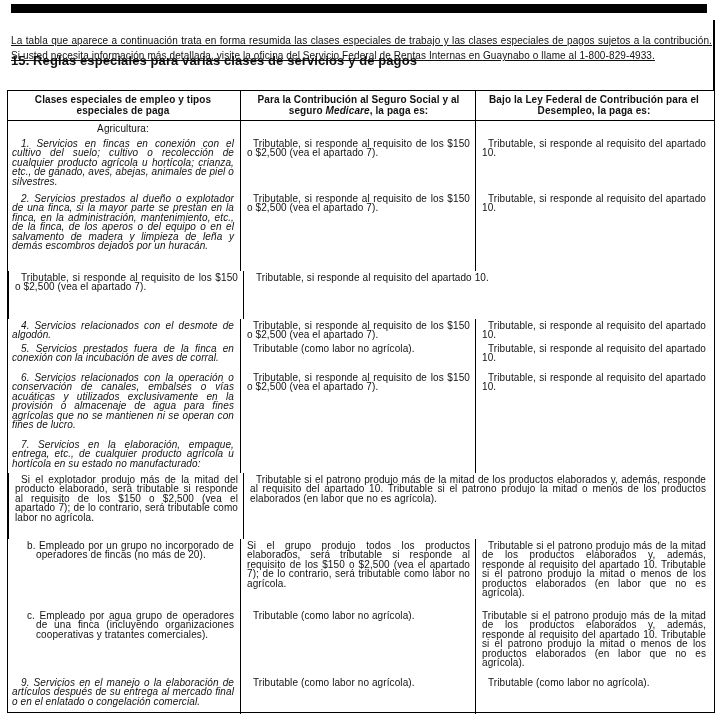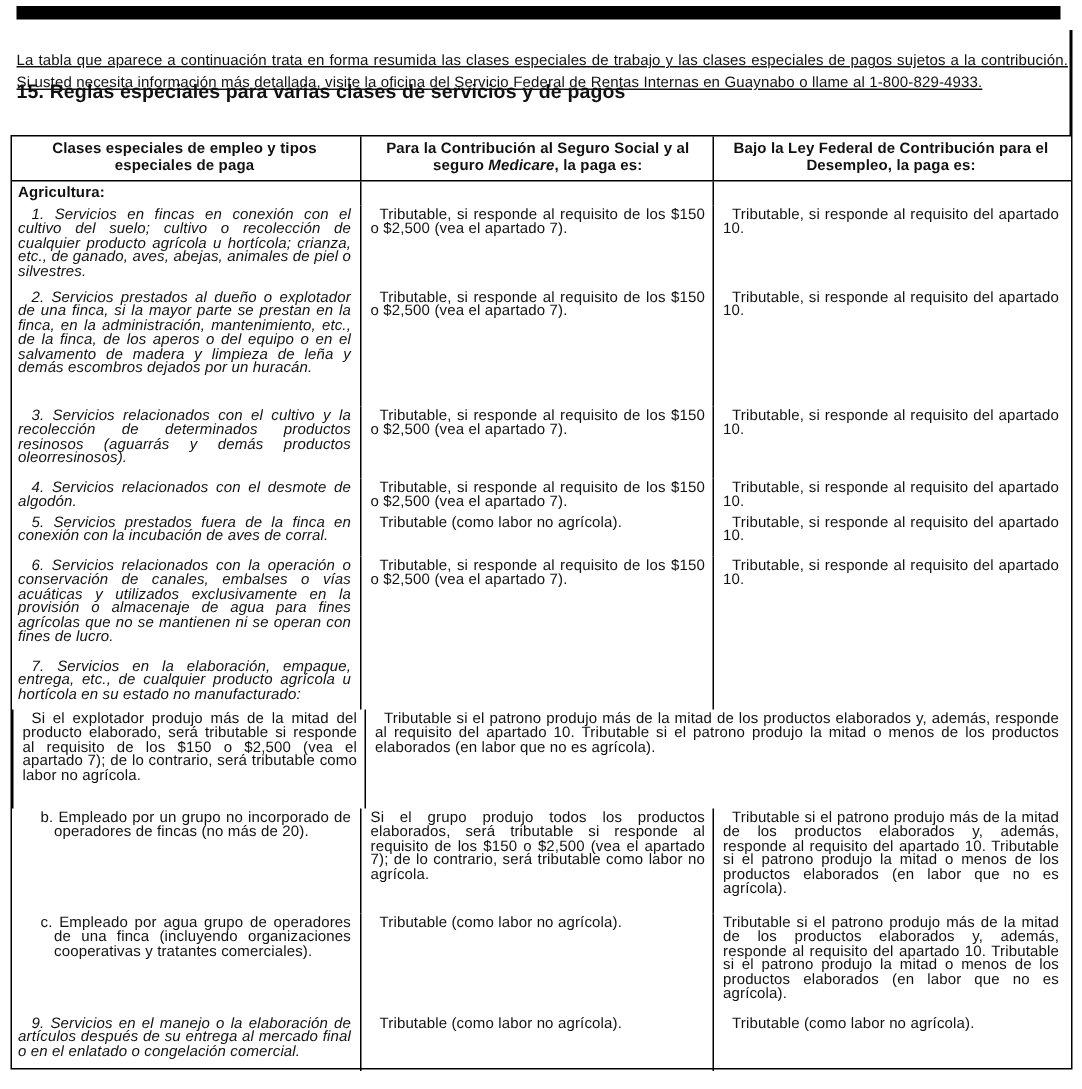--- a/index.html
+++ b/index.html
@@ -35,21 +35,21 @@
 
   .thead{min-height:30px;border-bottom:1px solid #000;font-weight:bold;}
   .thead .c1,.thead .c2,.thead .c3{
     text-align:center;line-height:11px;padding-top:3px;
     display:flex;flex-direction:column;justify-content:flex-start;
   }
   .thead .hc{text-align:center;}
   .em{font-style:italic;}
 
   .section-row{min-height:16px;}
-  .section-row .c1{font-weight:bold;padding-top:3px;text-align:left;}
+  .section-row .c1{font-weight:normal;padding-top:3px;text-align:center;}
 
   .row-1 {min-height:55px;}
   .row-2 {min-height:79px;}
   .row-3 {min-height:48px;}
   .row-4 {min-height:23px;}
   .row-5 {min-height:29px;}
   .row-6 {min-height:67px;}
   .row-7 {min-height:35px;}
   .row-7a{min-height:66px;}
   .row-7b{min-height:70px;}
@@ -92,21 +92,20 @@
     <div class="c3 ind">Tributable, si responde al requisito del apartado 10.</div>
   </div>
 
   <div class="trow row-2">
     <div class="c1 num">2. Servicios prestados al dueño o explotador de una finca, si la mayor parte se prestan en la finca, en la administración, mantenimiento, etc., de la finca, de los aperos o del equipo o en el salvamento de madera y limpieza de leña y demás escombros dejados por un huracán.</div>
     <div class="c2 ind">Tributable, si responde al requisito de los $150 o $2,500 (vea el apartado 7).</div>
     <div class="c3 ind">Tributable, si responde al requisito del apartado 10.</div>
   </div>
 
   <div class="trow row-3">
-    <div class="c1 num">3. Servicios relacionados con el cultivo y la recolección de determinados productos resinosos (aguarrás y demás productos oleorresinosos).</div>
     <div class="c2 ind">Tributable, si responde al requisito de los $150 o $2,500 (vea el apartado 7).</div>
     <div class="c3 ind">Tributable, si responde al requisito del apartado 10.</div>
   </div>
 
   <div class="trow row-4">
     <div class="c1 num">4. Servicios relacionados con el desmote de algodón.</div>
     <div class="c2 ind">Tributable, si responde al requisito de los $150 o $2,500 (vea el apartado 7).</div>
     <div class="c3 ind">Tributable, si responde al requisito del apartado 10.</div>
   </div>
 

